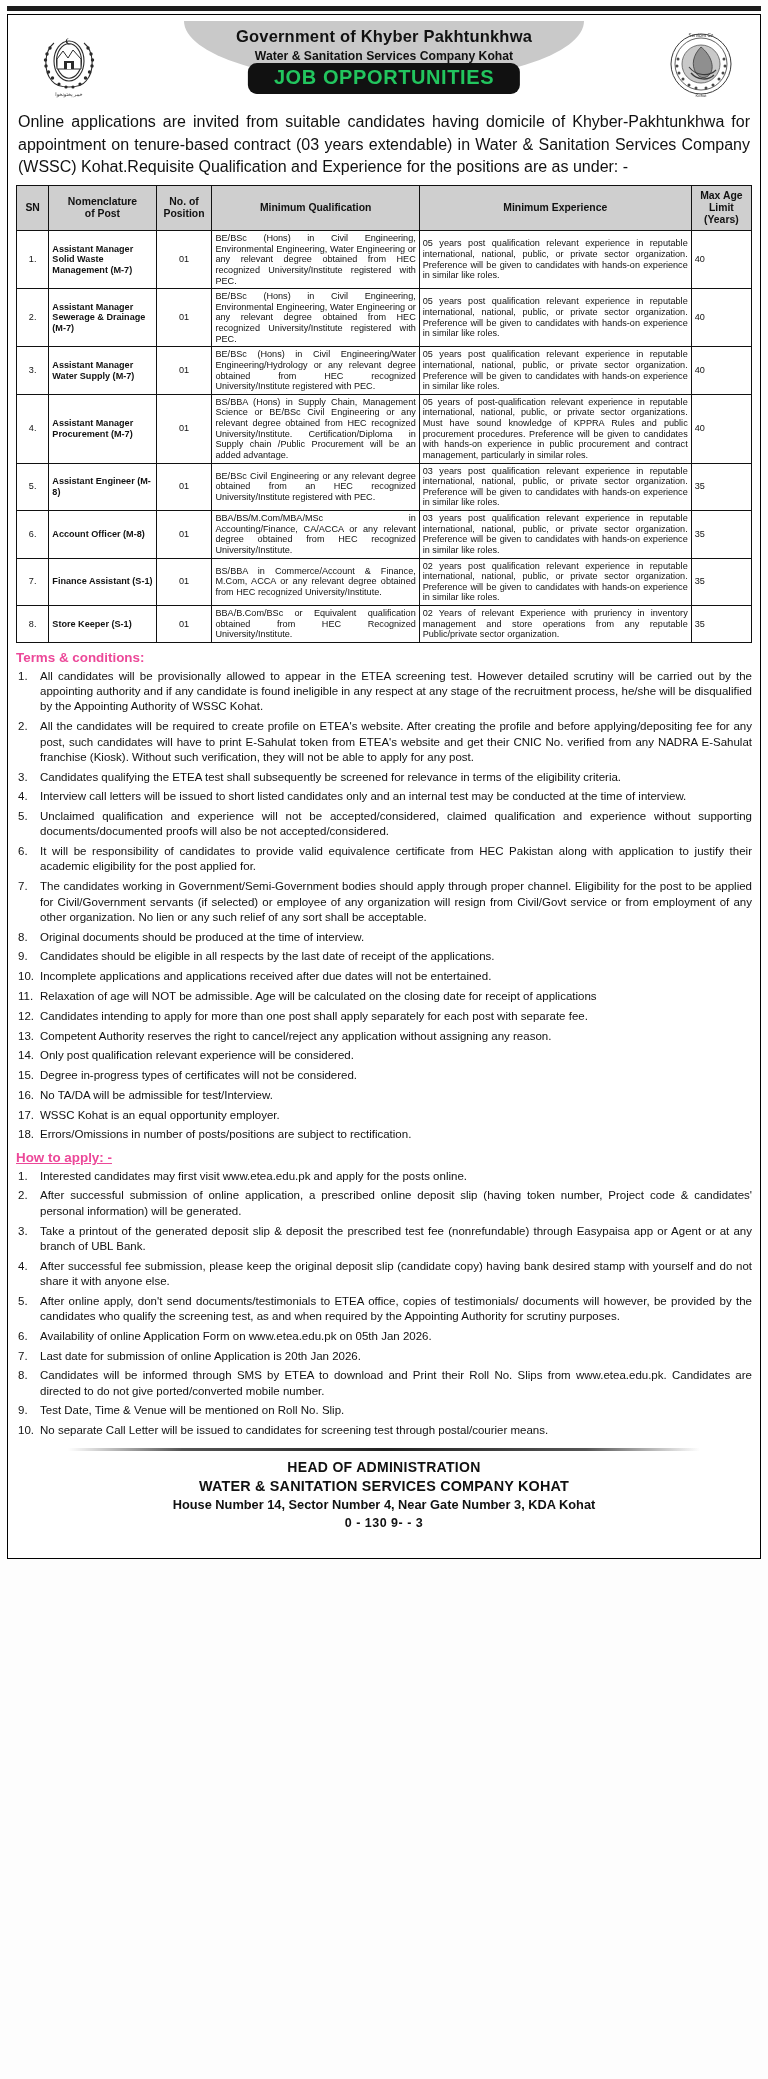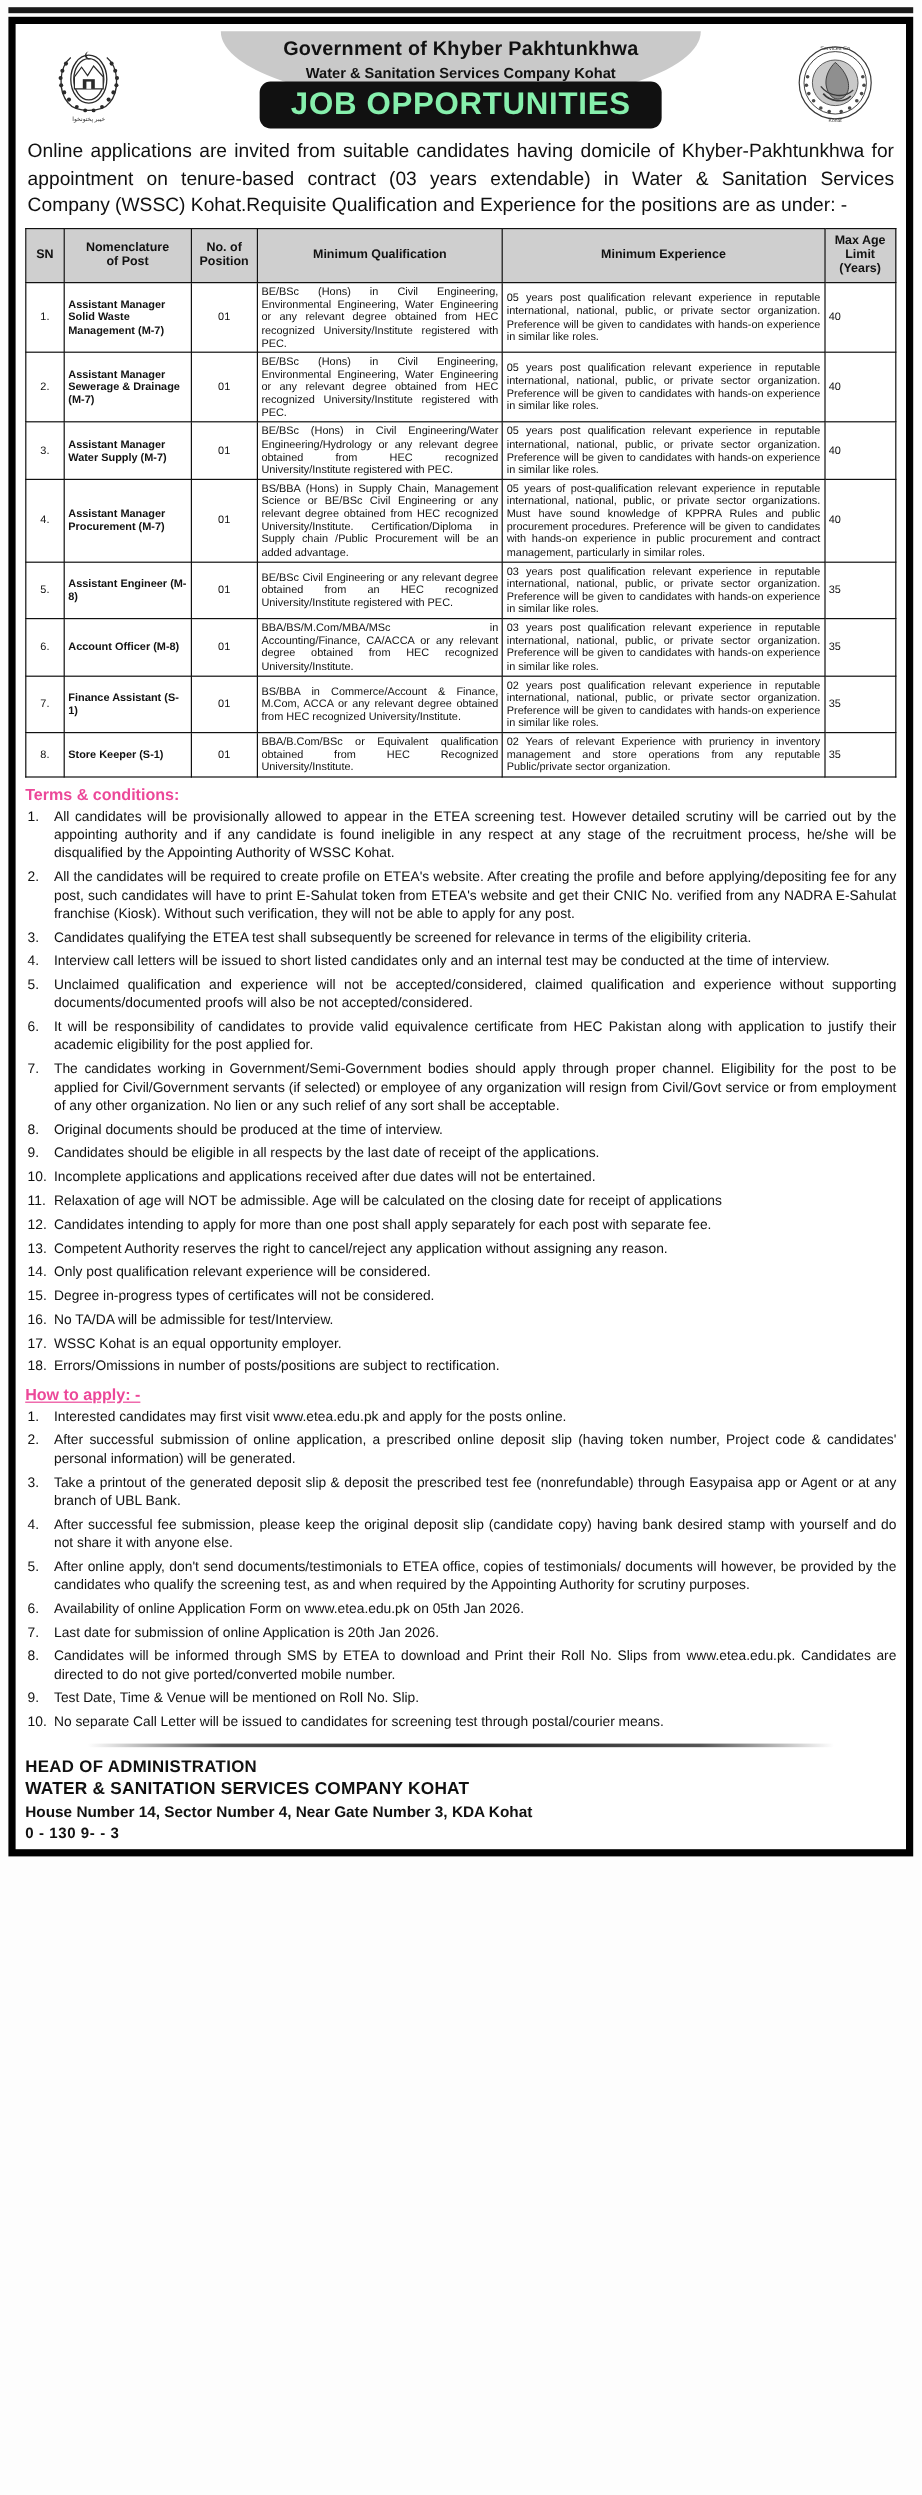--- a/index.html
+++ b/index.html
@@ -14,22 +14,22 @@
 
   .page {
     width: 768px;
     min-height: 2079px;
     background: #fdfdfd;
     padding: 6px 7px 8px 7px;
     position: relative;
   }
 
   .page-frame {
-    border: 6px solid #000000;
-    padding: 6px 8px 0 8px;
+    border: 1px solid #000000;
+    padding: 6px 8px 22px 8px;
     background: #ffffff;
   }
 
   
   .masthead {
     position: relative;
     height: 80px;
     display: flex;
     align-items: flex-start;
     justify-content: center;
@@ -64,22 +64,22 @@
     color: #111;
     margin-top: 3px;
   }
   .job-banner {
     position: absolute;
     left: 50%;
     transform: translateX(-50%);
     top: 42px;
     z-index: 4;
     background: #111111;
-    color: #86efac;
-    font-size: 26px;
+    color: #22c55e;
+    font-size: 20px;
     font-weight: bold;
     letter-spacing: .6px;
     padding: 3px 26px 5px 26px;
     border-radius: 9px;
     white-space: nowrap;
   }
 
   .crest-left, .crest-right {
     position: absolute;
     top: 8px;
@@ -168,21 +168,21 @@
     font-size: 11.5px;
   }
 
   .sep-rule {
     height: 3px;
     margin: 10px 52px 8px 52px;
     background: linear-gradient(to right, rgba(255,255,255,0), #555 18%, #222 50%, #555 82%, rgba(255,255,255,0));
   }
 
   .footer {
-    text-align: left;
+    text-align: center;
     margin-top: 2px;
     padding-bottom: 6px;
   }
   .foot-1 {
     font-size: 14px;
     font-weight: bold;
     letter-spacing: .3px;
     margin-bottom: 3px;
   }
   .foot-2 {

